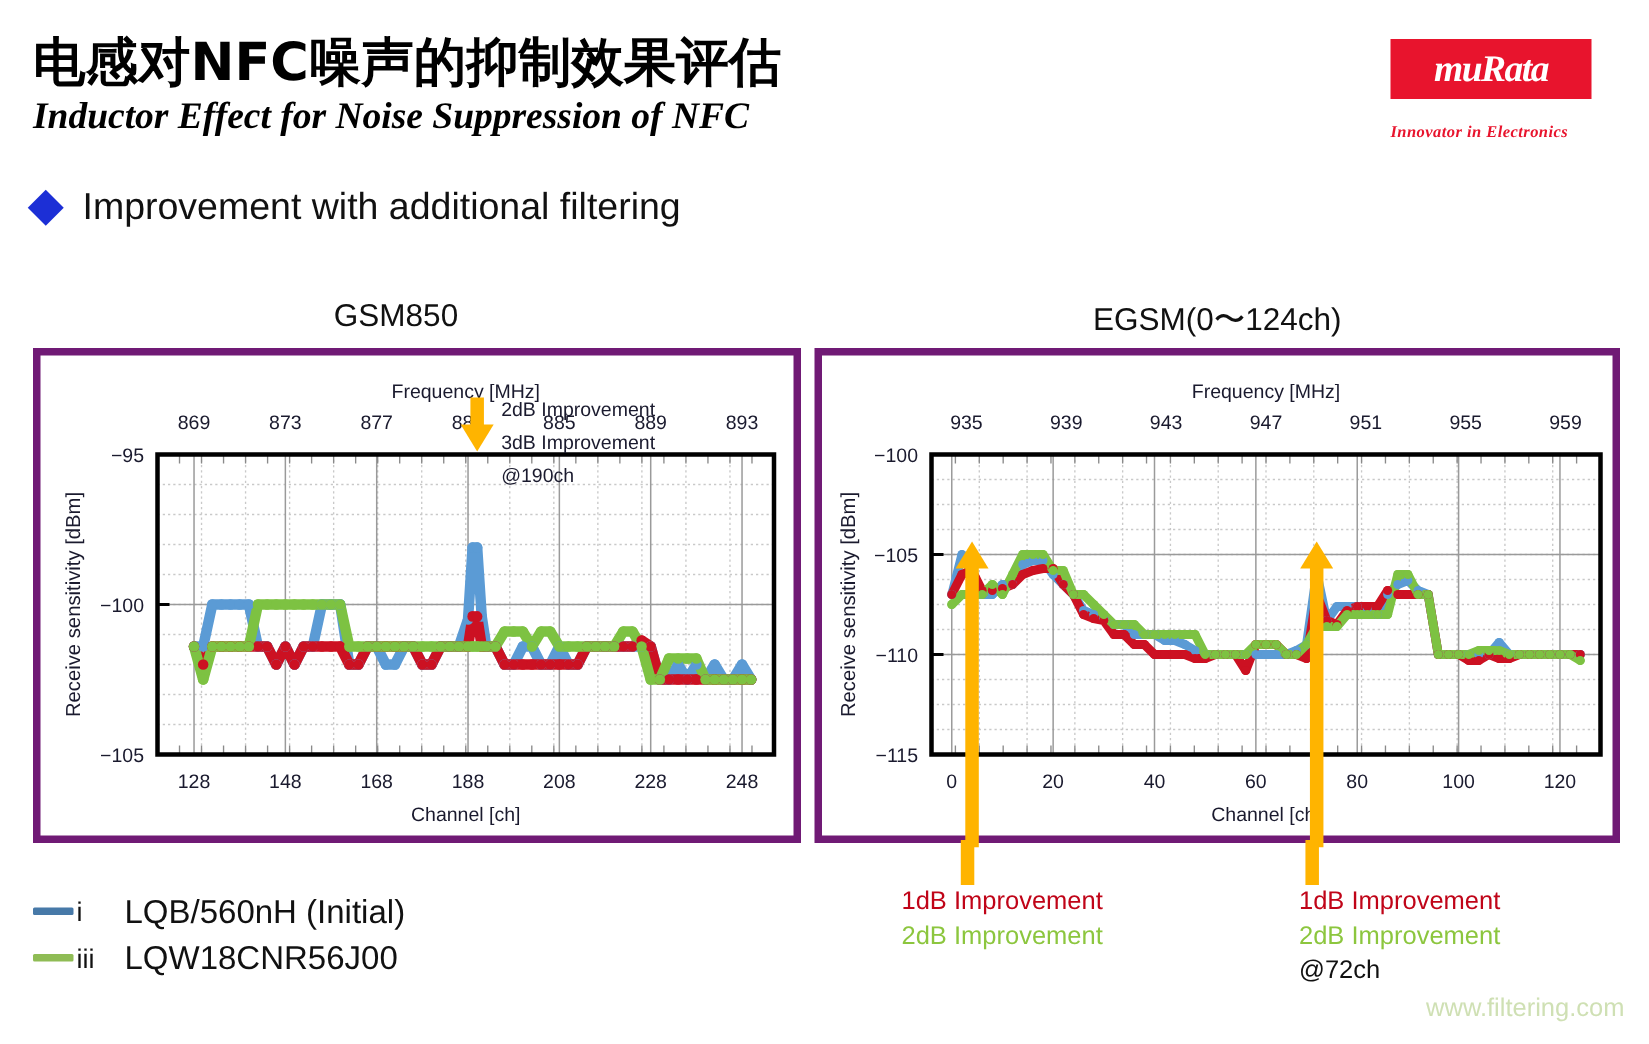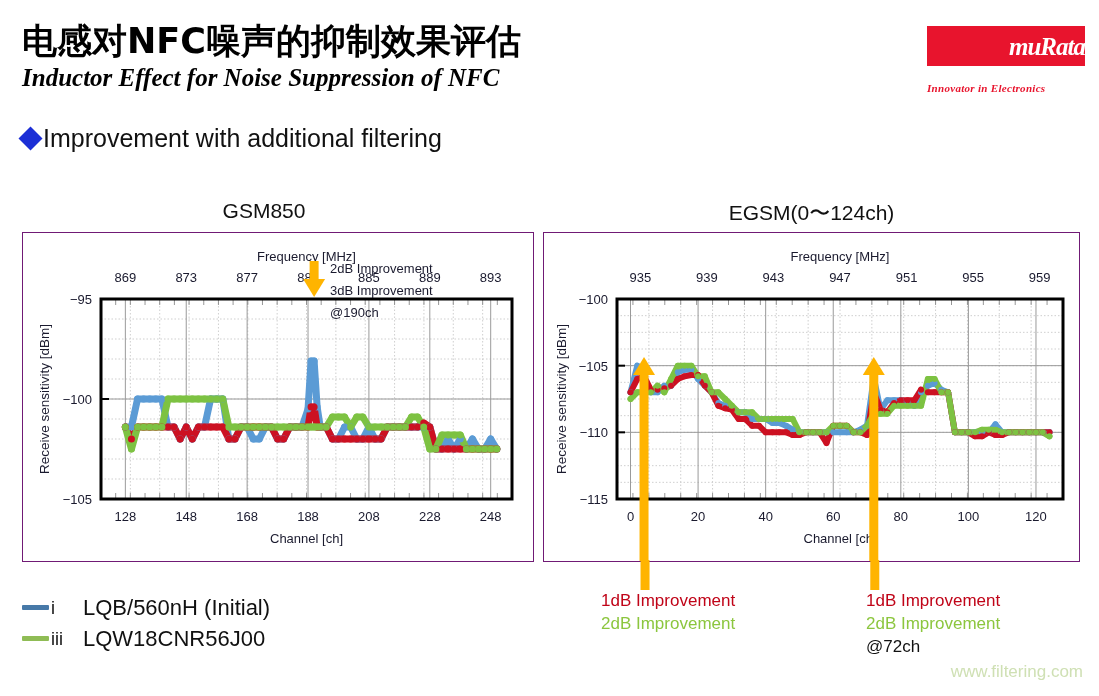--- a/index.html
+++ b/index.html
@@ -20,54 +20,54 @@
     white-space:nowrap;
   }
   #title-en{
     left:22px;top:64px;
     font-family:"Liberation Serif","DejaVu Serif",serif;
     font-size:25px;font-weight:700;font-style:italic;color:#000;
     white-space:nowrap;
   }
   #bullet-row{
     left:22px;top:124px;
-    display:flex;align-items:center;gap:4px;
+    display:flex;align-items:center;gap:16px;
   }
   #bullet-diamond{
     width:17px;height:17px;background:#1c2fd6;
     transform:rotate(45deg);display:inline-block;
   }
   #bullet-text{
     font-size:25px;color:#111;white-space:nowrap;
     font-family:"Liberation Sans",sans-serif;
   }
 
   
   #logo-wrap{right:14px;top:26px;width:158px;}
   #logo-box{
-    width:158px;height:40px;background:#e8142d;
-    display:flex;align-items:center;justify-content:flex-end;
+    width:134px;height:40px;background:#e8142d;
+    display:flex;align-items:center;justify-content:center;
   }
   #logo-word{
     color:#fff;font-family:"Liberation Serif","DejaVu Serif",serif;
     font-weight:700;font-style:italic;font-size:25px;letter-spacing:-1px;
     line-height:1;
   }
   #logo-tag{
     margin-top:16px;color:#e8142d;
     font-family:"Liberation Serif","DejaVu Serif",serif;
     font-style:italic;font-weight:700;font-size:11px;letter-spacing:0.3px;
   }
 
   
   .panel-title{
     font-size:21px;color:#111;text-align:center;white-space:nowrap;
   }
   .panel{
-    border:1px solid #701a75;background:#ffffff;box-sizing:border-box;
+    border:5px solid #701a75;background:#ffffff;box-sizing:border-box;
   }
   #panel-left{left:22px;top:232px;width:512px;height:330px;}
   #panel-right{left:543px;top:232px;width:537px;height:330px;}
   #title-left{left:8px;top:199px;width:512px;}
   #title-right{left:543px;top:199px;width:537px;}
 
   svg{display:block;}
   .ax-num{font-family:"Liberation Sans",sans-serif;font-size:13px;fill:#1a1a2e;}
   .ax-cap{font-family:"Liberation Sans",sans-serif;font-size:13px;fill:#1a1a2e;}
   .ax-rot{font-family:"Liberation Sans",sans-serif;font-size:13.5px;fill:#1a1a2e;}

